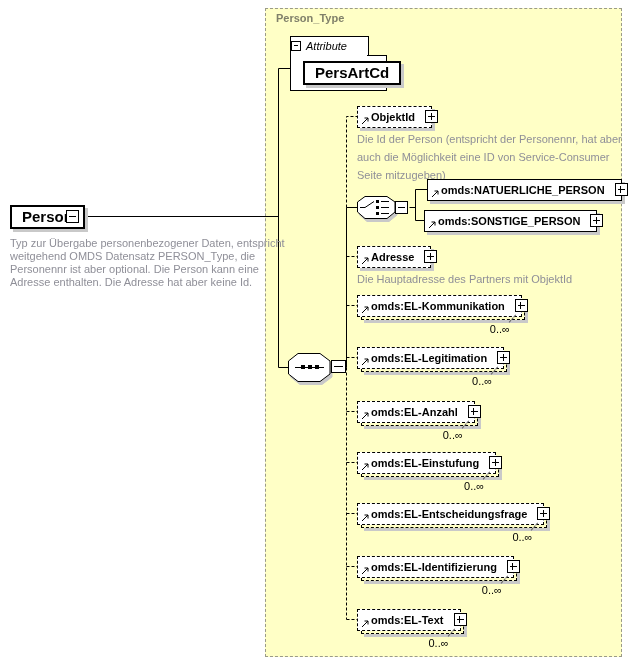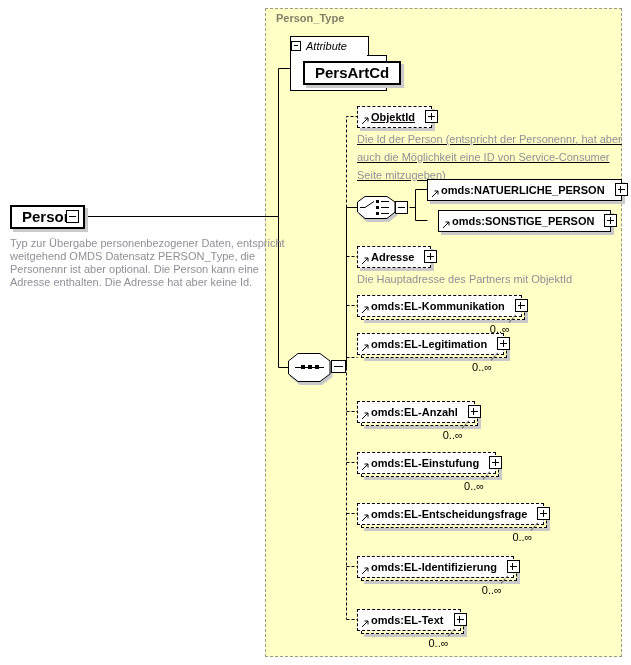--- a/index.html
+++ b/index.html
@@ -111,21 +111,21 @@
     <line x1="8" y1="11.5" x2="17" y2="5.5" stroke="#000"></line>
     <rect x="19" y="4" width="3" height="3" fill="#000"></rect>
     <rect x="19" y="10" width="3" height="3" fill="#000"></rect>
     <rect x="19" y="16" width="3" height="3" fill="#000"></rect>
     <line x1="24" y1="5.5" x2="32" y2="5.5" stroke="#000"></line>
     <line x1="24" y1="11.5" x2="32" y2="11.5" stroke="#000"></line>
     <line x1="24" y1="17.5" x2="32" y2="17.5" stroke="#000"></line>
   </svg>
   <div class="toggle" style="left:395px;top:201px;"></div>
 
-  <div class="child la" style="left:357px;top:106px;text-decoration:underline;">
+  <div class="child la" style="left:357px;top:106px;">
     <div class="el dashed">
       <svg class="arr" width="9" height="9">
           <path d="M1 8 L7 2 M3.5 2 H7 V5.5" stroke="#000" fill="none"></path>
         </svg>
       <span>ObjektId</span>
       <span class="toggle plus"></span>
     </div>
     <div>
       <div class="note">Die Id der Person (entspricht der Personennr, hat aber</div>
       <div class="note">auch die Möglichkeit eine ID von Service-Consumer</div>
@@ -135,21 +135,21 @@
 
   <div class="child" style="left:427px;top:179px;">
     <div class="el">
       <svg class="arr" width="9" height="9">
           <path d="M1 8 L7 2 M3.5 2 H7 V5.5" stroke="#000" fill="none"></path>
         </svg>
       <span>omds:NATUERLICHE_PERSON</span>
       <span class="toggle plus"></span>
     </div>
   </div>
-  <div class="child" style="left:438px;top:210px;">
+  <div class="child" style="left:424px;top:210px;">
     <div class="el">
       <svg class="arr" width="9" height="9">
           <path d="M1 8 L7 2 M3.5 2 H7 V5.5" stroke="#000" fill="none"></path>
         </svg>
       <span>omds:SONSTIGE_PERSON</span>
       <span class="toggle plus"></span>
     </div>
   </div>
 
   <div class="child la" style="left:357px;top:246px;">
@@ -167,21 +167,21 @@
     <div class="el dashed multi">
       <svg class="arr" width="9" height="9">
           <path d="M1 8 L7 2 M3.5 2 H7 V5.5" stroke="#000" fill="none"></path>
         </svg>
       <span>omds:EL-Kommunikation</span>
       <span class="toggle plus"></span>
     </div>
     <div class="occ">0..∞</div>
   </div>
 
-  <div class="child" style="left:357px;top:333px;">
+  <div class="child" style="left:357px;top:347px;">
     <div class="el dashed multi">
       <svg class="arr" width="9" height="9">
           <path d="M1 8 L7 2 M3.5 2 H7 V5.5" stroke="#000" fill="none"></path>
         </svg>
       <span>omds:EL-Legitimation</span>
       <span class="toggle plus"></span>
     </div>
     <div class="occ">0..∞</div>
   </div>
 

